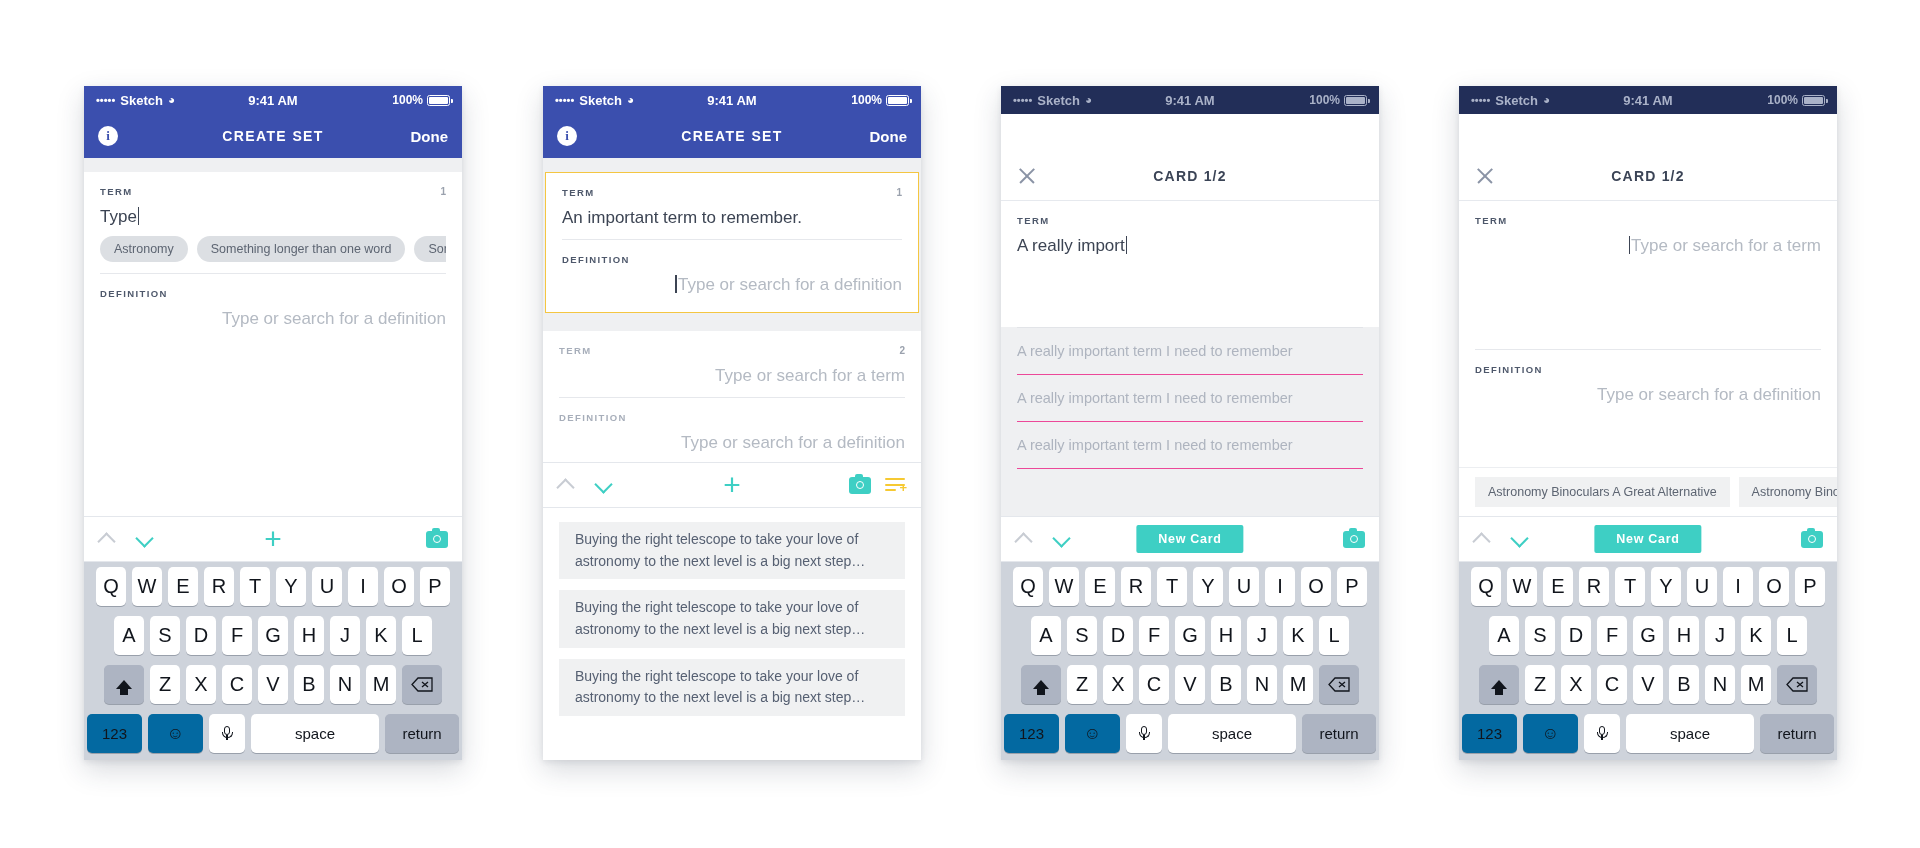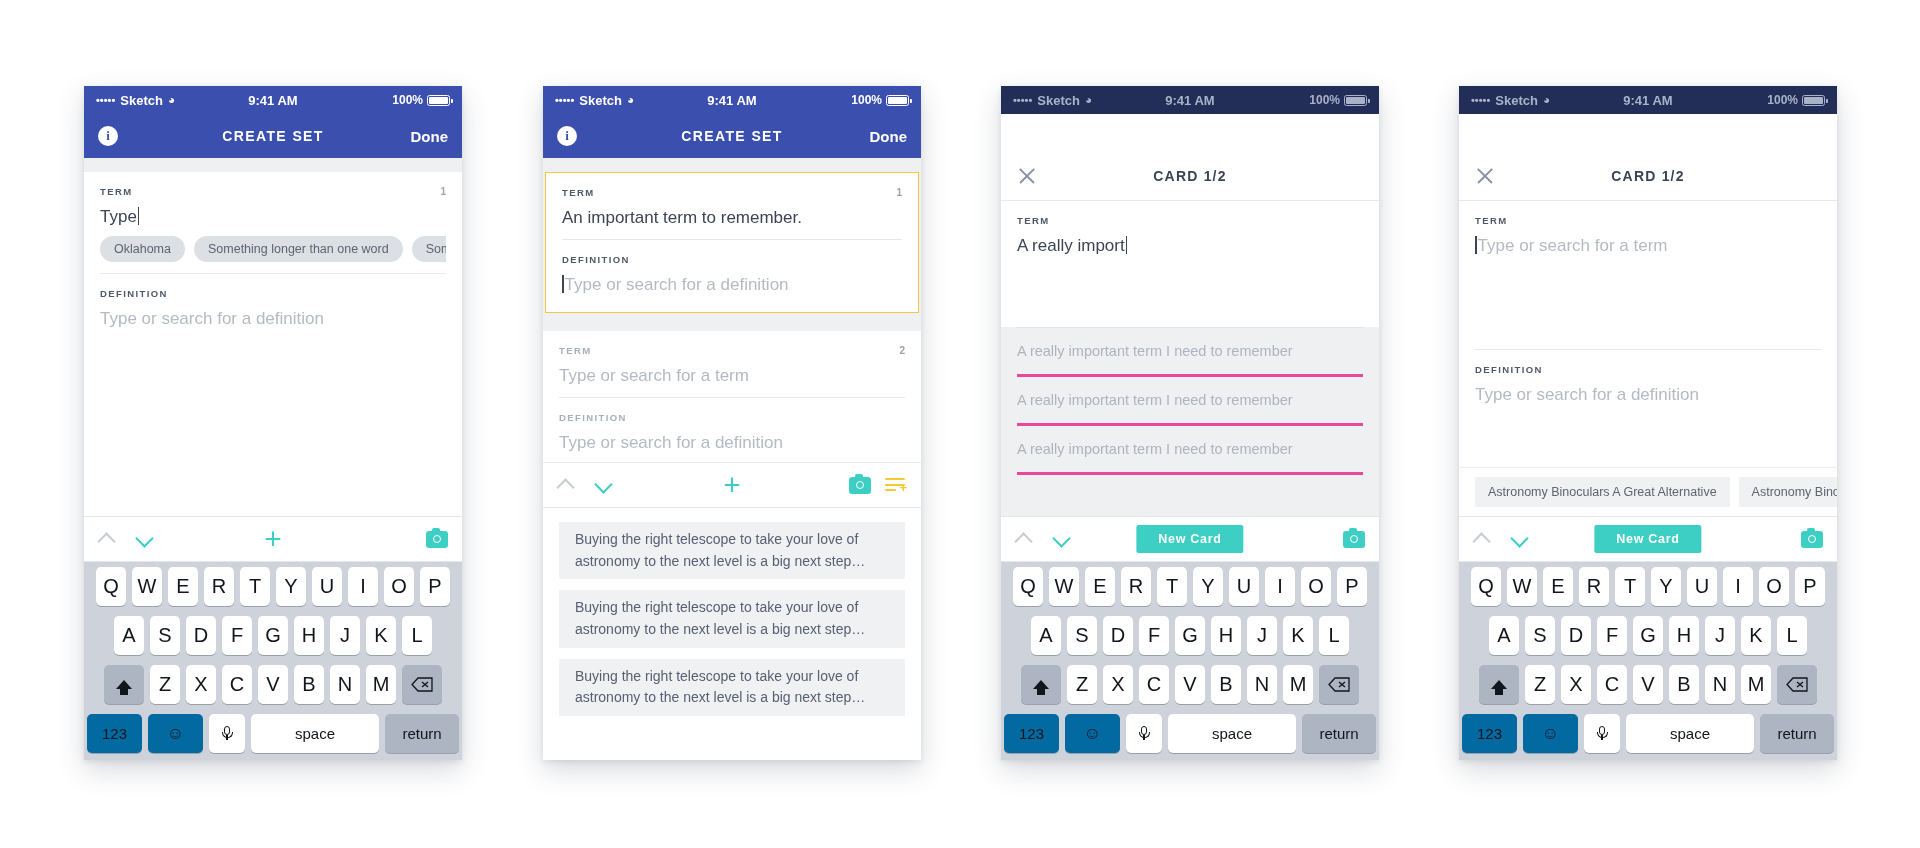--- a/index.html
+++ b/index.html
@@ -85,21 +85,21 @@
   .card.active{border:1.6px solid #f4c642;}
   .card-row{padding:14px 0 0 0;position:relative;}
   .fieldlabel{
     font-size:9.5px;letter-spacing:1.4px;font-weight:bold;color:#4e586b;text-transform:uppercase;
   }
   .fieldlabel.muted{color:#a7aeba;}
   .cardnum{position:absolute;right:0;top:14px;font-size:10px;color:#9aa1ad;font-weight:600;}
   .fieldval{
     font-size:17px;color:#3c4453;margin-top:9px;line-height:1.25;font-weight:300;
   }
-  .fieldval.ph{color:#b4bac3;}
+  .fieldval.ph{color:#b4bac3;text-align:right;}
   .hr{height:1px;background:#e6e8ec;margin-top:11px;}
   .caret{
     display:inline-block;width:1.6px;height:18px;background:#3c4453;vertical-align:-3px;margin-left:1px;
   }
   .caret.lead{margin:0 1px 0 0;vertical-align:-3px;}
 
   
   .chiprow{display:flex;gap:9px;margin-top:9px;overflow:hidden;}
   .chip{
     background:#dcdfe3;color:#5d6572;border-radius:15px;
@@ -148,21 +148,21 @@
   .listadd b{position:absolute;right:0px;bottom:-1px;font-size:13px;line-height:1;font-weight:bold;color:currentColor;}
 
   
   .sugg-list{flex:1 1 auto;overflow:hidden;background:#fff;padding:14px 16px 0;box-sizing:border-box;}
   .sugg-item{
     background:#f0f1f2;color:#566072;font-size:14px;line-height:1.55;font-weight:300;
     padding:7px 16px;margin-bottom:11px;box-sizing:border-box;
   }
   .searchlist{flex:1 1 auto;background:#eff0f2;padding:0 16px;box-sizing:border-box;overflow:hidden;}
   .searchrow{
-    font-size:14.5px;color:#aeb4bf;font-weight:300;padding:15px 0;border-bottom:3px solid #ec4899;
+    font-size:14.5px;color:#aeb4bf;font-weight:300;padding:15px 0;border-bottom:1px solid #ec4899;
   }
   .searchrow:first-child{border-top:1px solid #e2e4e8;}
 
   
   .tchips{
     flex:0 0 auto;background:#fff;display:flex;gap:9px;padding:9px 16px;box-sizing:border-box;overflow:hidden;
     border-top:1px solid #eceef1;
   }
   .tchip{
     background:#f0f1f2;color:#5d6572;font-size:12.5px;font-weight:300;white-space:nowrap;padding:8px 13px;
@@ -224,21 +224,21 @@
     </div>
 
     <div class="screen-body grayfield">
       <div style="height:14px;flex:0 0 14px;"></div>
       <div class="card" style="flex:1 1 auto;">
         <div class="card-row">
           <div class="fieldlabel">TERM</div>
           <div class="cardnum">1</div>
           <div class="fieldval"><span>Type</span><span class="caret"></span></div>
           <div class="chiprow">
-            <div class="chip">Oklahoma</div>
+            <div class="chip">Astronomy</div>
             <div class="chip">Something longer than one word</div>
             <div class="chip">Some</div>
           </div>
           <div class="hr"></div>
         </div>
         <div class="card-row">
           <div class="fieldlabel">DEFINITION</div>
           <div class="fieldval ph">Type or search for a definition</div>
         </div>
       </div>

